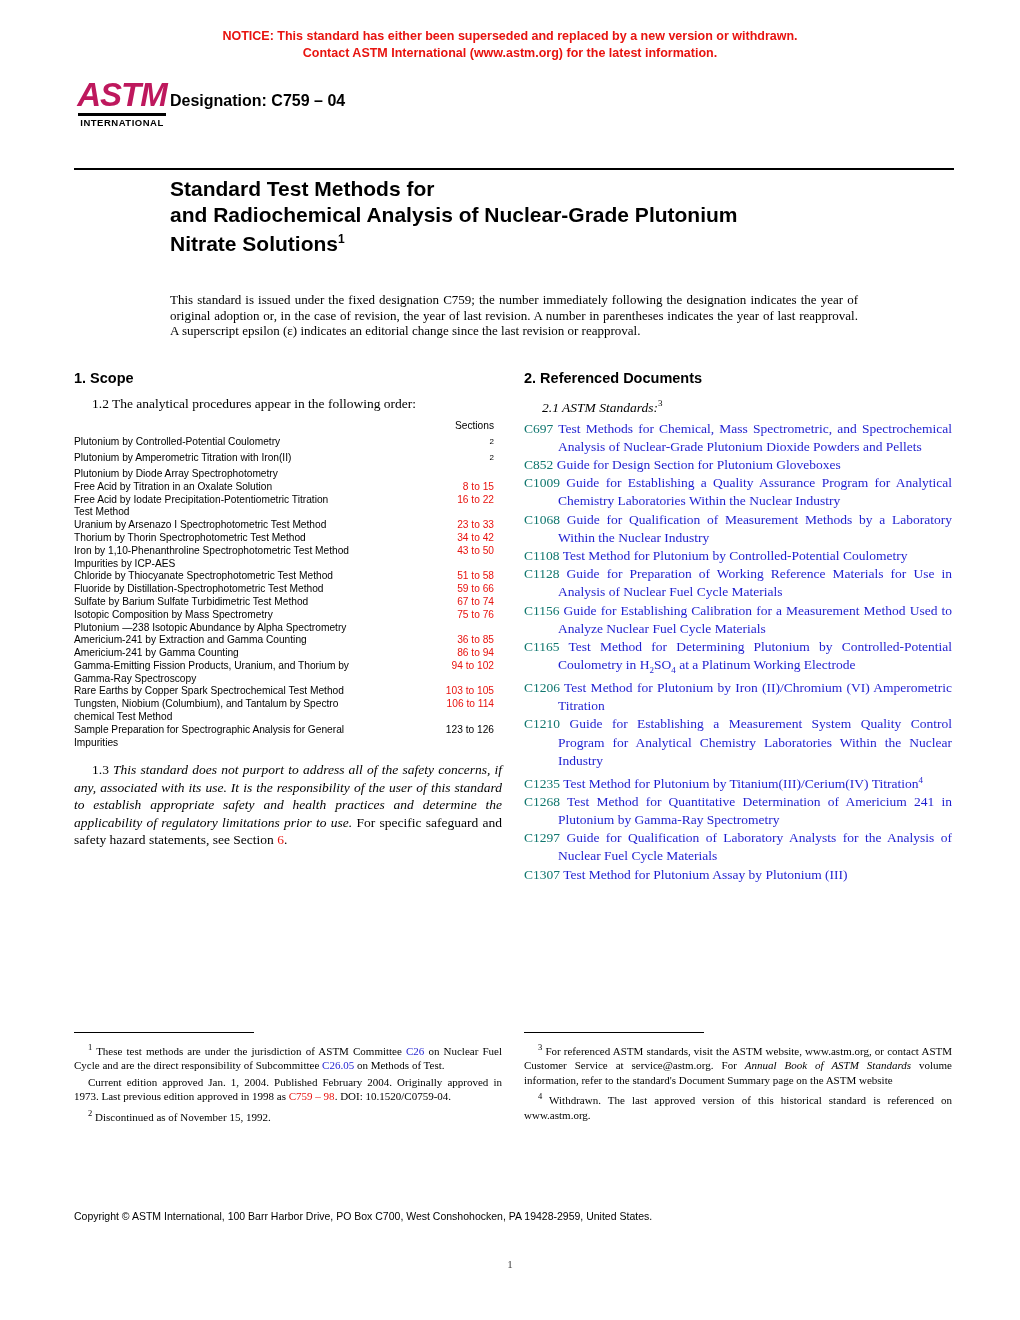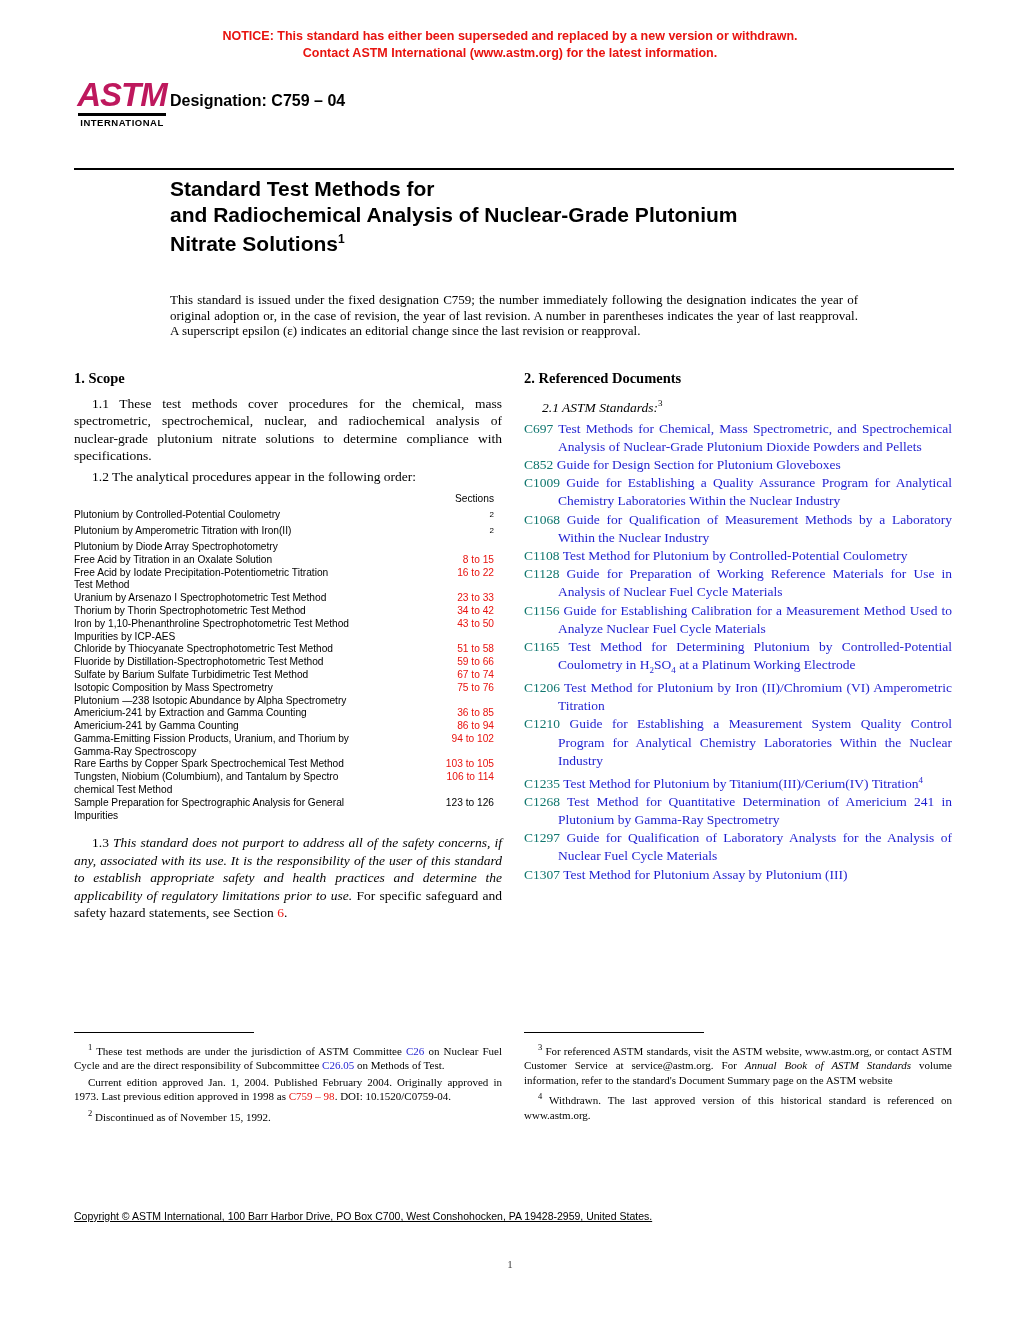--- a/index.html
+++ b/index.html
@@ -121,21 +121,21 @@
     position: absolute;
     top: 370px;
     width: 428px;
     font-size: 13.5px;
     line-height: 17.5px;
   }
   .col-left { left: 74px; }
   .col-right { left: 524px; }
 
   .sec-head {
-    font-family: Liberation Serif, serif;
+    font-family: Liberation Sans, sans-serif;
     font-weight: bold;
     font-size: 14.5px;
     margin-bottom: 7px;
   }
   .para {
     text-align: justify;
     text-indent: 18px;
     margin-bottom: 3px;
   }
   .para.italic { font-style: italic; }
@@ -214,21 +214,20 @@
   .footnote em { font-style: italic; }
 
   
   .copyright {
     position: absolute;
     top: 1210px;
     left: 74px;
     width: 880px;
     font-family: "Liberation Sans", sans-serif;
     font-size: 10.5px;
-    text-decoration: underline;
   }
   .pagenum {
     position: absolute;
     top: 1258px;
     left: 0;
     width: 1020px;
     text-align: center;
     font-size: 11px;
     color: #444;
   }
@@ -256,21 +255,20 @@
   <div class="title-block">
     <div class="line">Standard Test Methods for</div>
     <div class="line">and Radiochemical Analysis of Nuclear-Grade Plutonium</div>
     <div class="line"><span>Nitrate Solutions</span><sup>1</sup></div>
   </div>
 
   <div class="std-note">This standard is issued under the fixed designation C759; the number immediately following the designation indicates the year of original adoption or, in the case of revision, the year of last revision. A number in parentheses indicates the year of last reapproval. A superscript epsilon (ε) indicates an editorial change since the last revision or reapproval.</div>
 
   <div class="col col-left">
     <div class="sec-head">1.  Scope</div>
-    <div class="para">1.1  These test methods cover procedures for the chemical, mass spectrometric, spectrochemical, nuclear, and radiochemical analysis of nuclear-grade plutonium nitrate solutions to determine compliance with specifications.</div>
     <div class="para">1.2  The analytical procedures appear in the following order:</div>
 
     <table class="proc-table">
       <tbody id="proc-tbody">
         <tr class="proc-hdr">
           <td></td>
           <td>Sections</td>
         </tr>
       <tr>
             <td>Plutonium by Controlled-Potential Coulometry</td>

